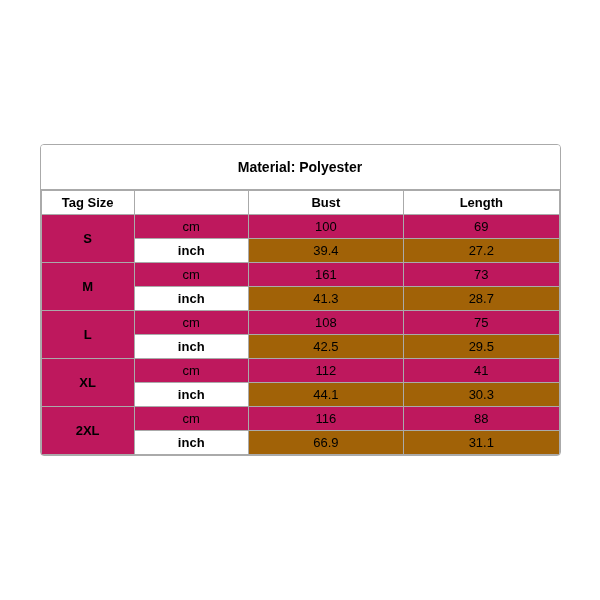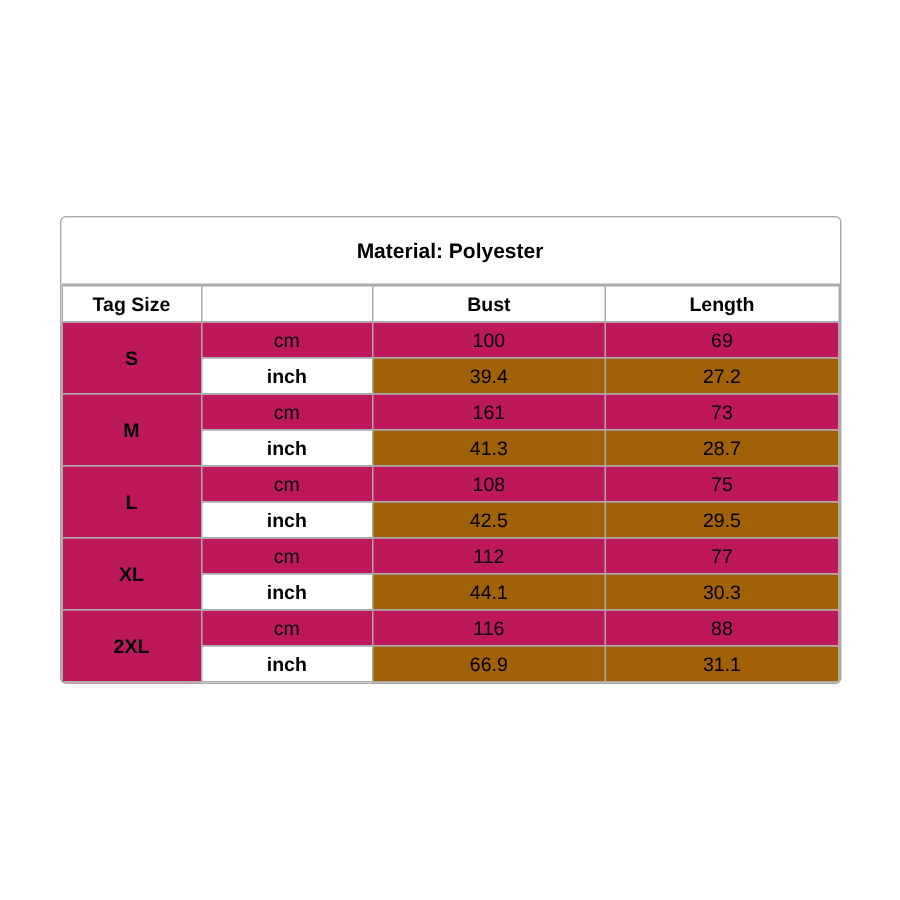--- a/index.html
+++ b/index.html
@@ -126,21 +126,21 @@
         </tr>
         <tr class="row-inch">
           <td class="tag-cell" style="background: rgb(255, 255, 255);">inch</td>
           <td>42.5</td>
           <td>29.5</td>
         </tr>
         <tr class="row-cm">
           <td class="tag-cell" rowspan="2">XL</td>
           <td>cm</td>
           <td>112</td>
-          <td>77</td>
+          <td>41</td>
         </tr>
         <tr class="row-inch">
           <td class="tag-cell" style="background: rgb(255, 255, 255);">inch</td>
           <td>44.1</td>
           <td>30.3</td>
         </tr>
         <tr class="row-cm">
           <td class="tag-cell" rowspan="2">2XL</td>
           <td>cm</td>
           <td>116</td>

